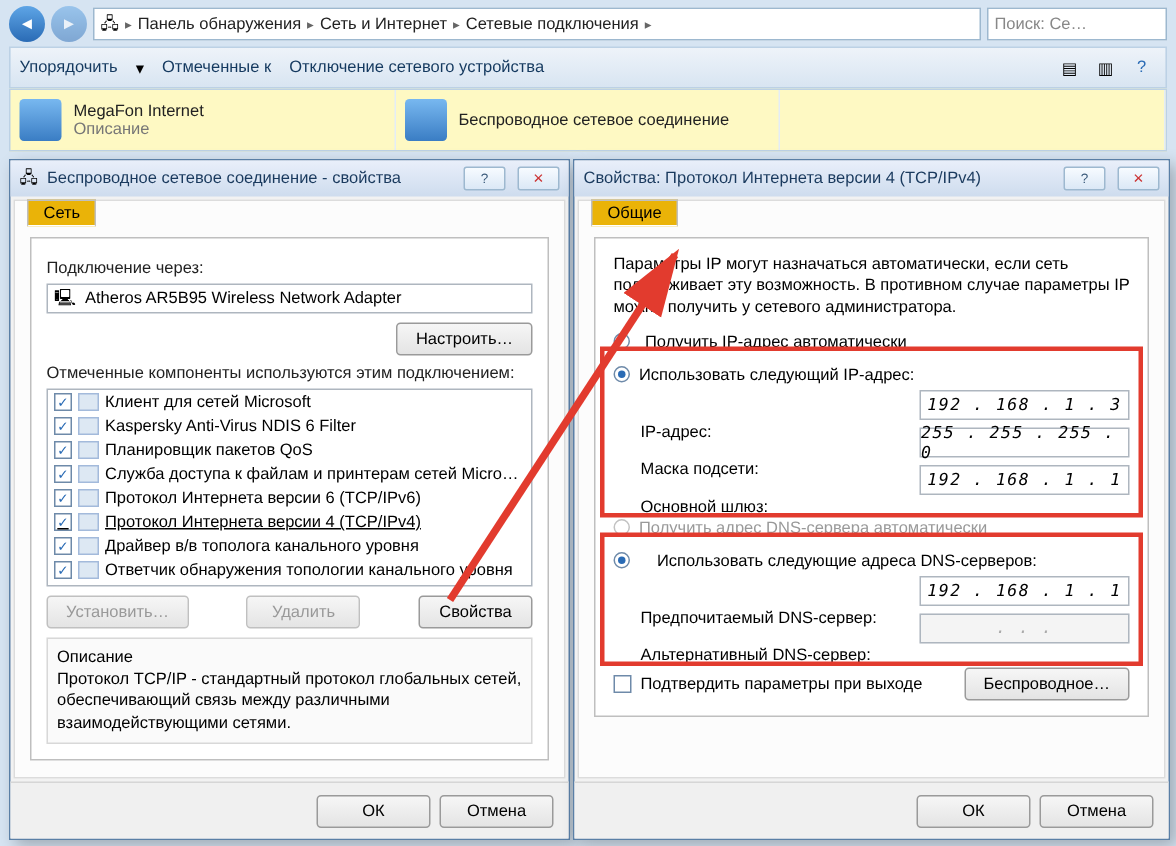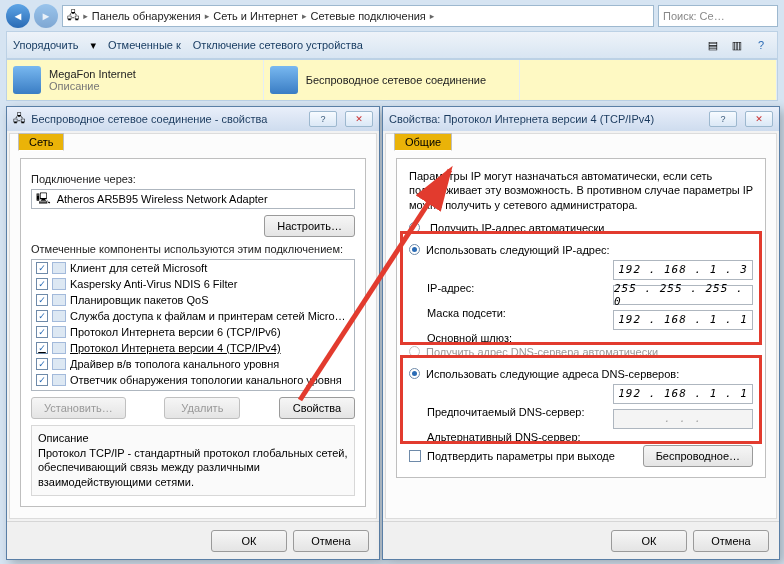--- a/index.html
+++ b/index.html
@@ -221,21 +221,21 @@
           <div class="ipfield">192 . 168 .  1  .  1</div>
         </div>
       </div>
 
       <div style="display:flex;align-items:center;gap:6px;margin:2px 0;color:#999">
         <span class="radio" style="border-color:#c2c2c2"></span>
         <span>Получить адрес DNS-сервера автоматически</span>
       </div>
 
       <div class="redbox" style="margin:6px 0 10px 0;padding:2px 0;">
-        <div style="display:flex;align-items:center;gap:6px;margin:2px 0;">
+        <div style="display:flex;align-items:center;gap:18px;margin:2px 0;">
           <span class="radio on"></span>
           <span>Использовать следующие адреса DNS-серверов:</span>
         </div>
         <div class="iprow" style="padding-left:18px">
           <span class="k">Предпочитаемый DNS-сервер:</span>
           <div class="ipfield">192 . 168 .  1  .  1</div>
         </div>
         <div class="iprow" style="padding-left:18px">
           <span class="k">Альтернативный DNS-сервер:</span>
           <div class="ipfield dis"> .     .     . </div>

